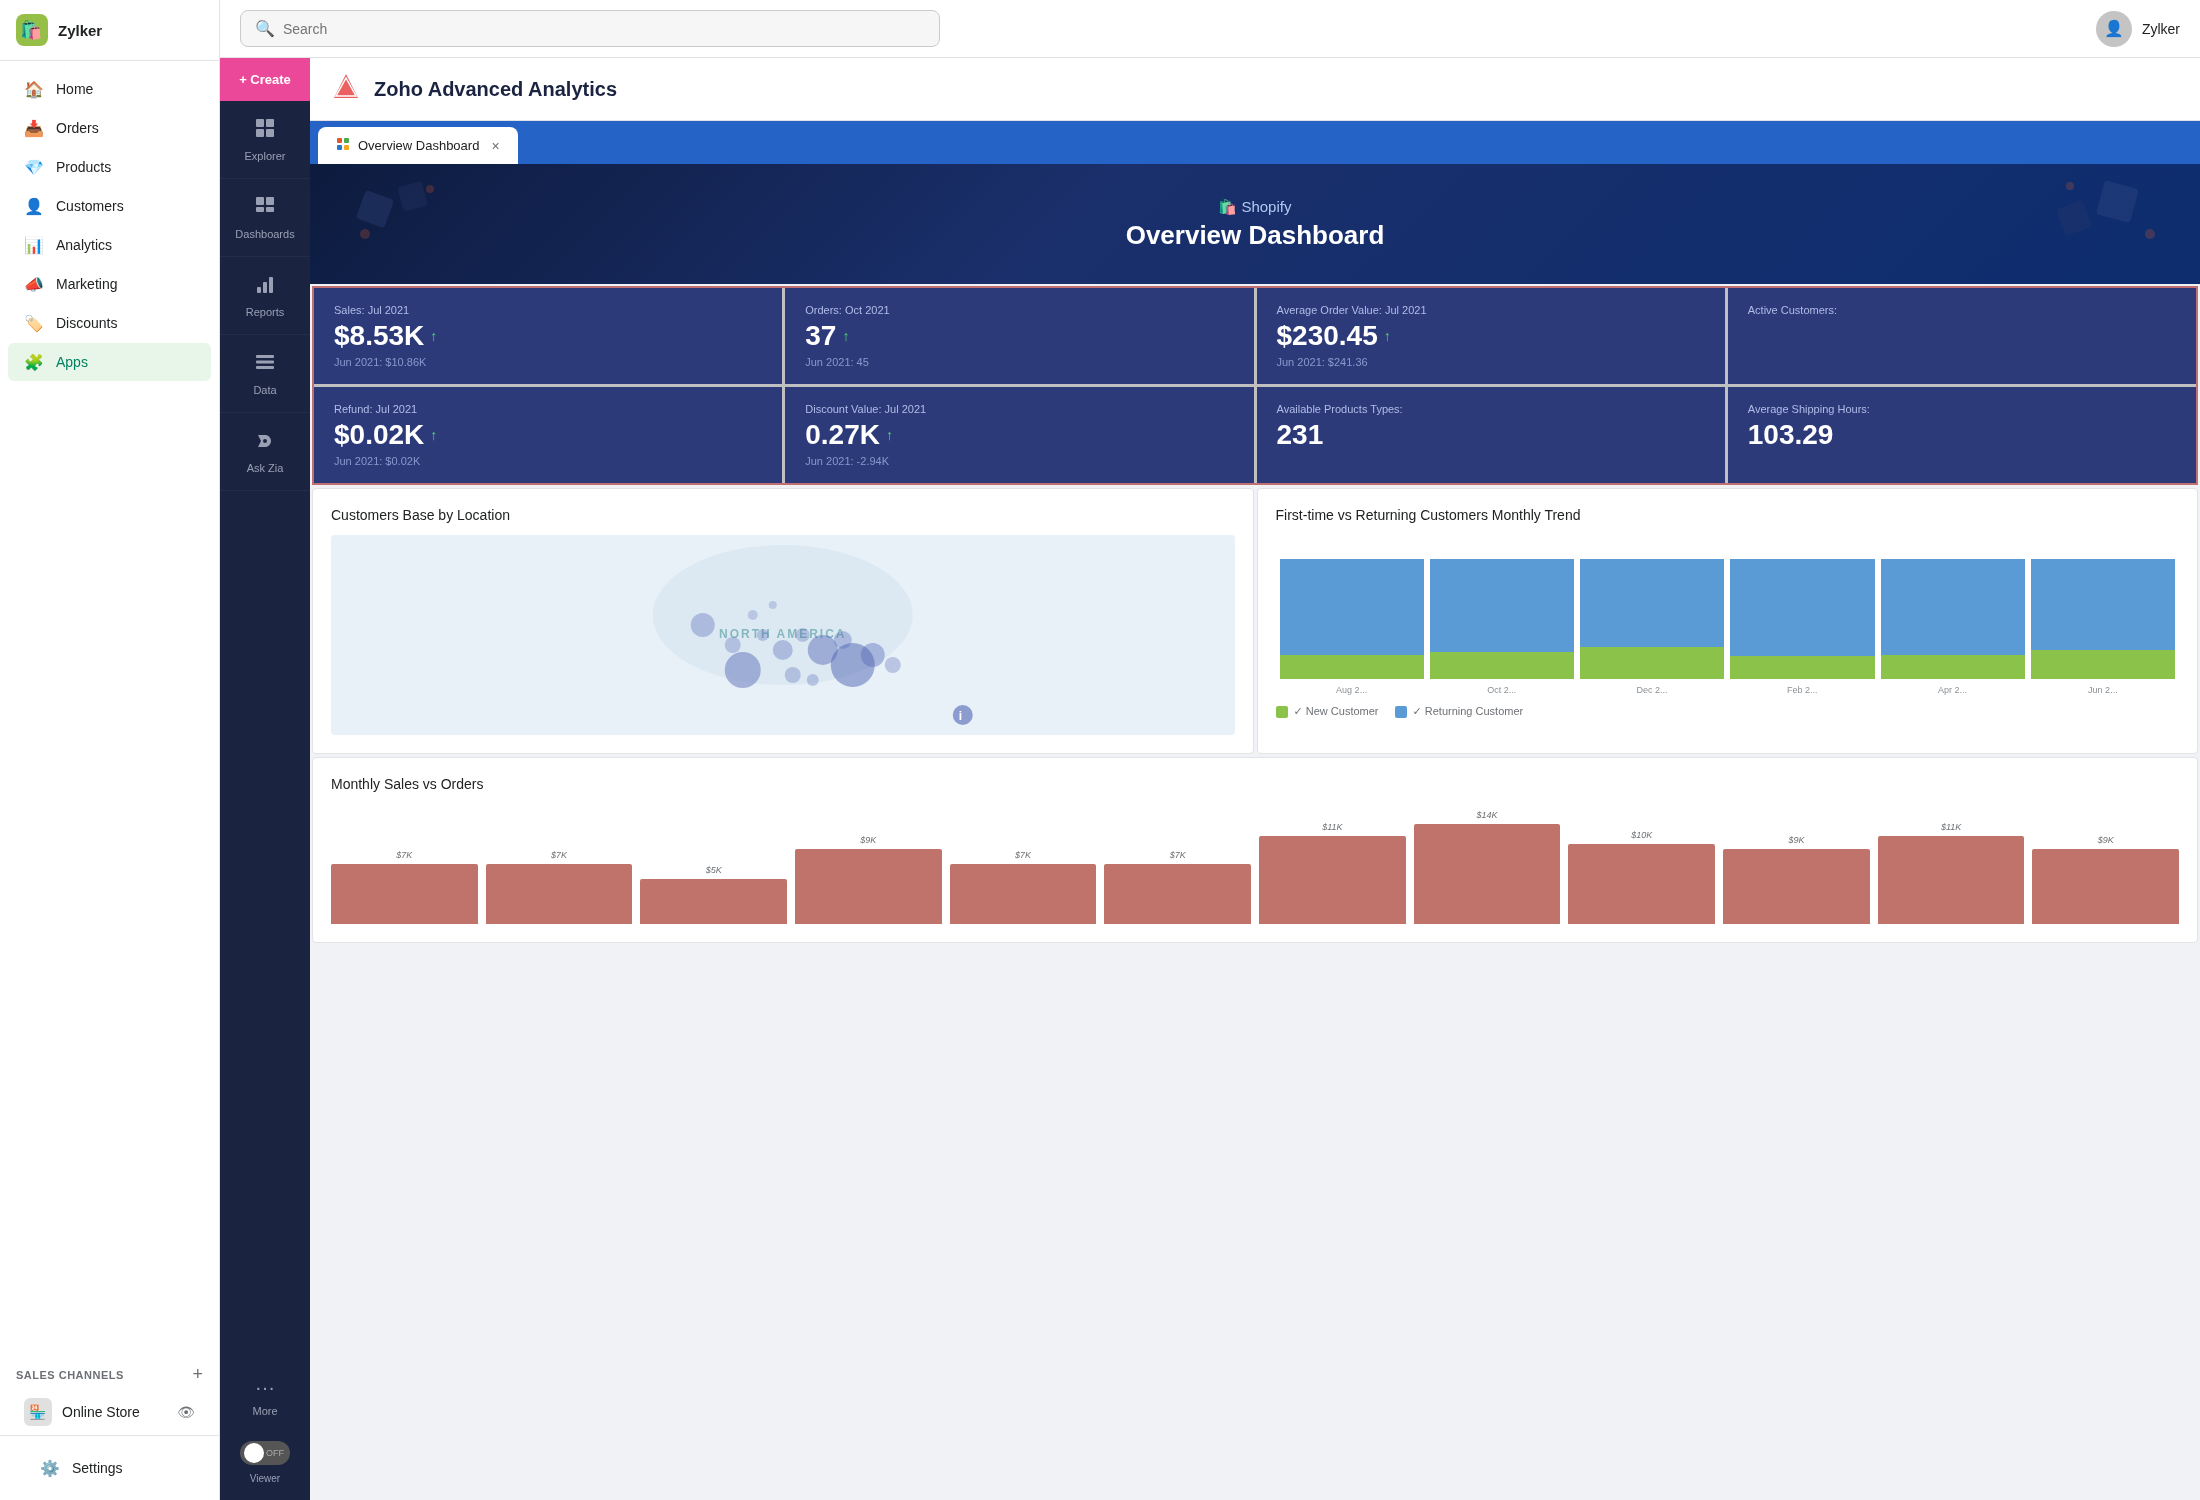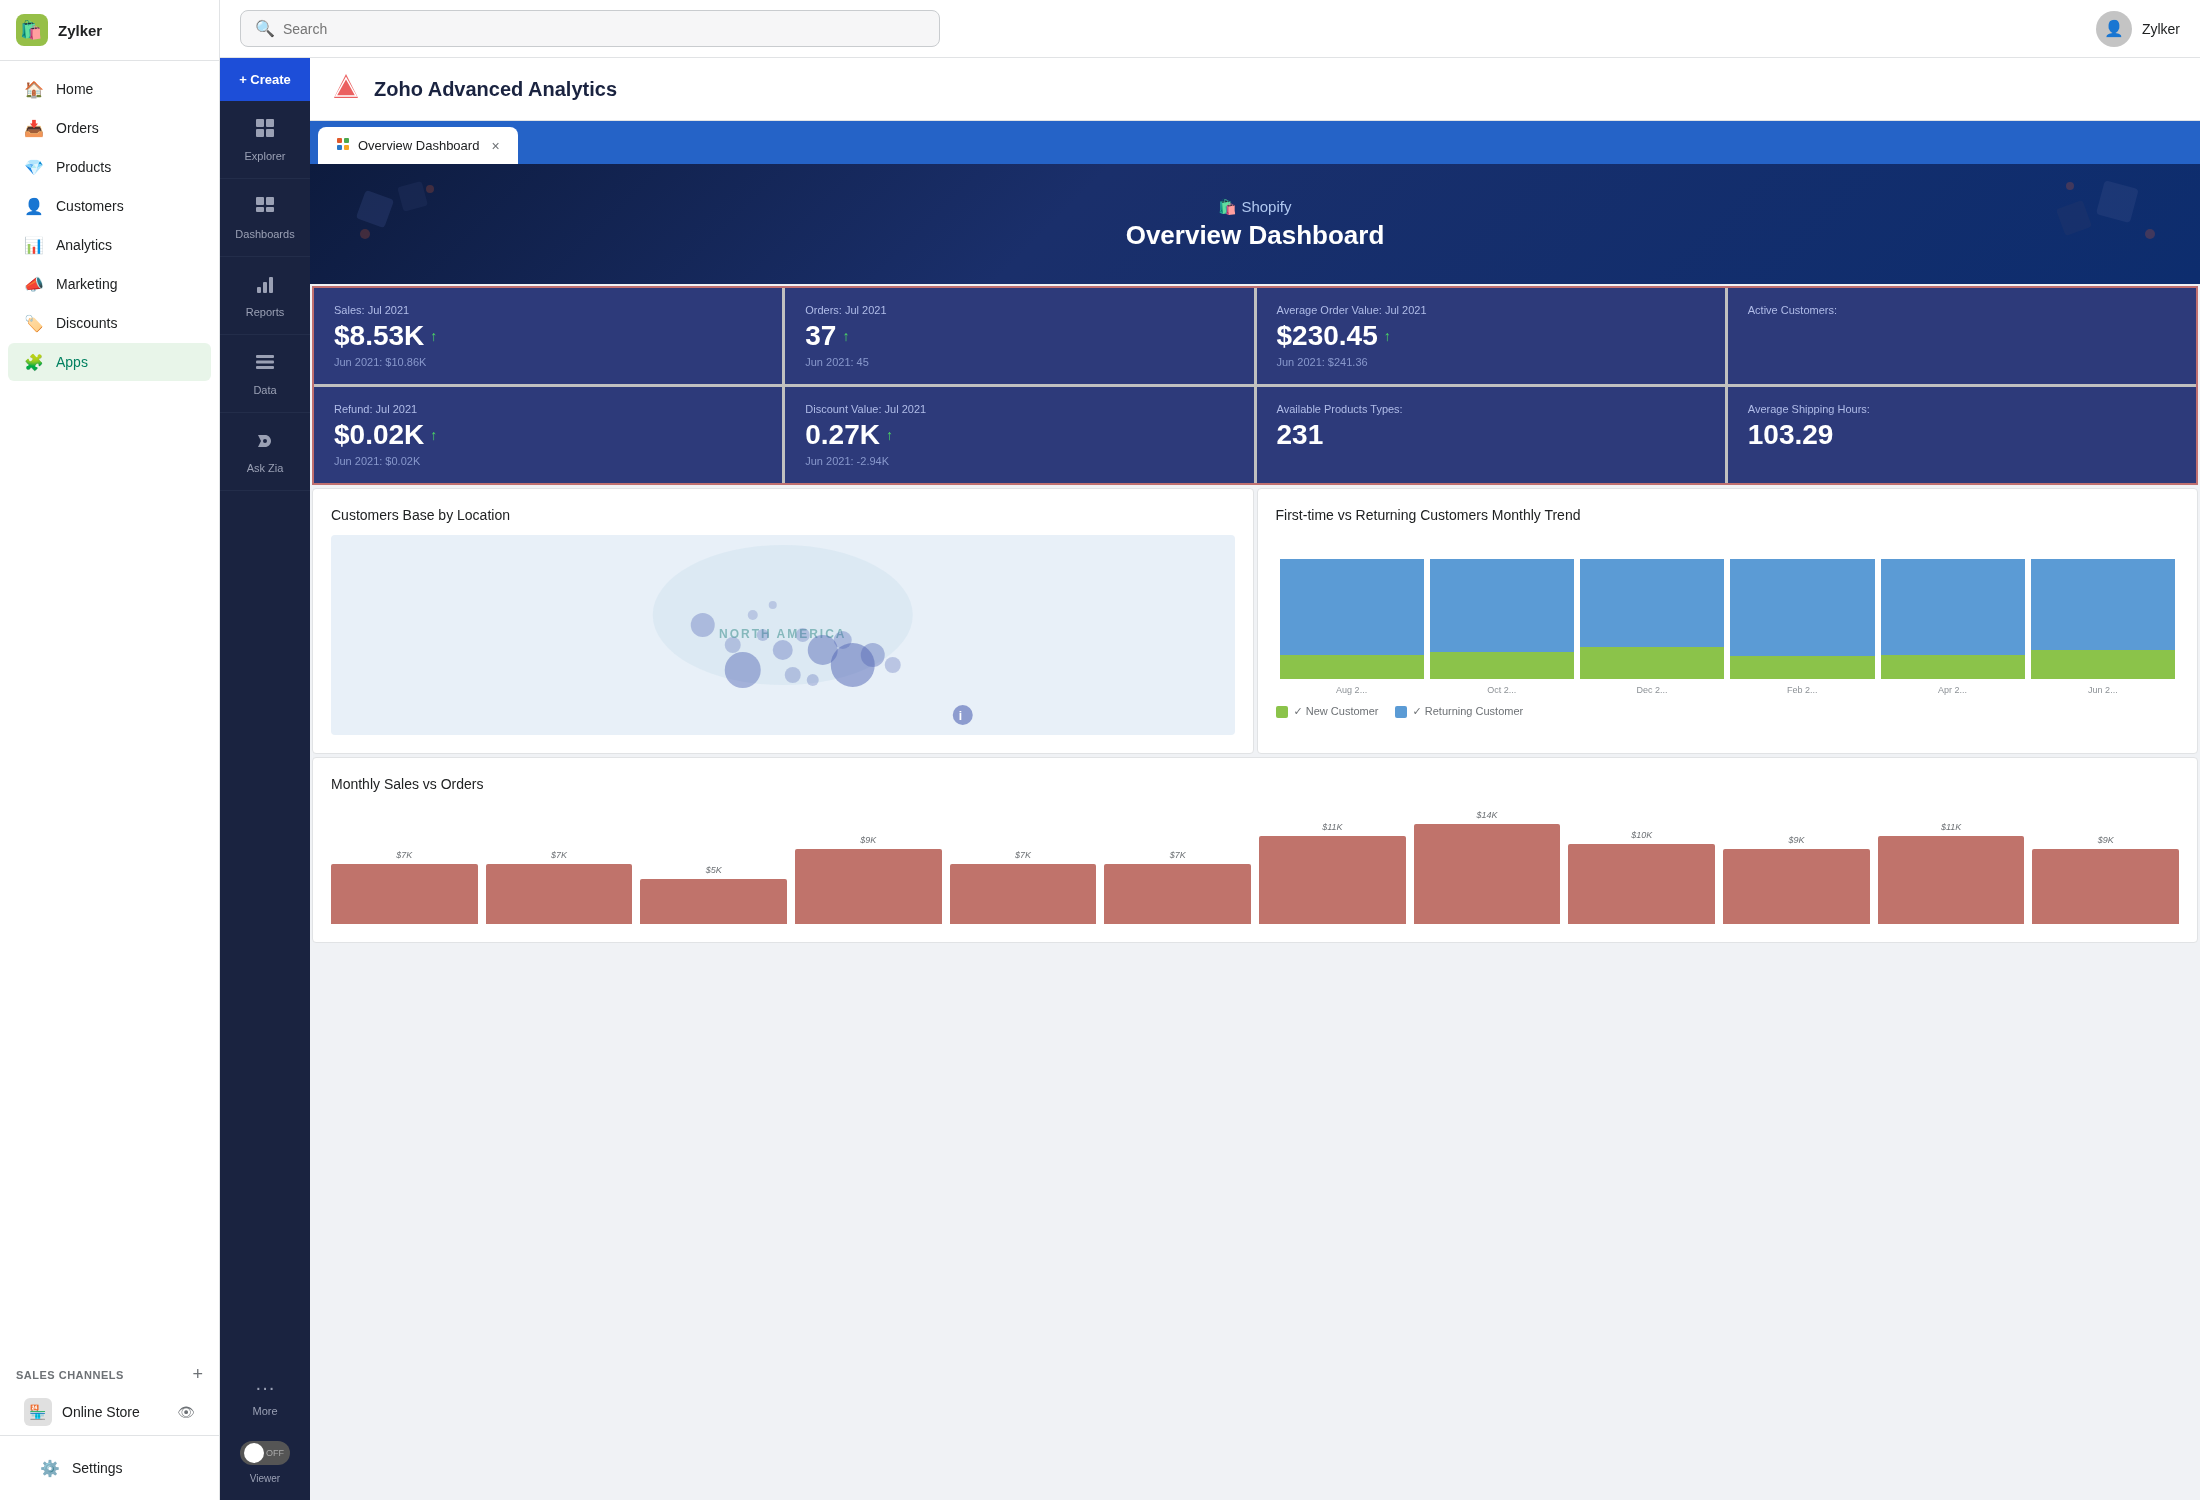--- a/index.html
+++ b/index.html
@@ -110,21 +110,21 @@
       width: 90px;
       background: #1a2340;
       display: flex;
       flex-direction: column;
       align-items: center;
       padding: 0;
       gap: 0;
     }
     .zoho-create-btn {
       width: 100%;
-      background: #1d4ed8;
+      background: #ec4899;
       color: #fff;
       border: none;
       padding: 14px 8px;
       font-size: 13px;
       font-weight: 600;
       cursor: pointer;
       display: flex;
       align-items: center;
       justify-content: center;
       gap: 4px;
@@ -542,21 +542,21 @@
 
         <div class="metrics-grid" id="metrics-container">
         <div class="metric-card">
     <div class="metric-label">Sales: Jul 2021</div>
     <div class="metric-value">
       $8.53K <span class="metric-up">↑</span>
     </div>
     <div class="metric-prev">Jun 2021: $10.86K</div>
   </div>
             <div class="metric-card">
-    <div class="metric-label">Orders: Jul 2021</div>
+    <div class="metric-label">Orders: Oct 2021</div>
     <div class="metric-value">
       37 <span class="metric-up">↑</span>
     </div>
     <div class="metric-prev">Jun 2021: 45</div>
   </div>
             <div class="metric-card">
     <div class="metric-label">Average Order Value: Jul 2021</div>
     <div class="metric-value">
       $230.45 <span class="metric-up">↑</span>
     </div>

